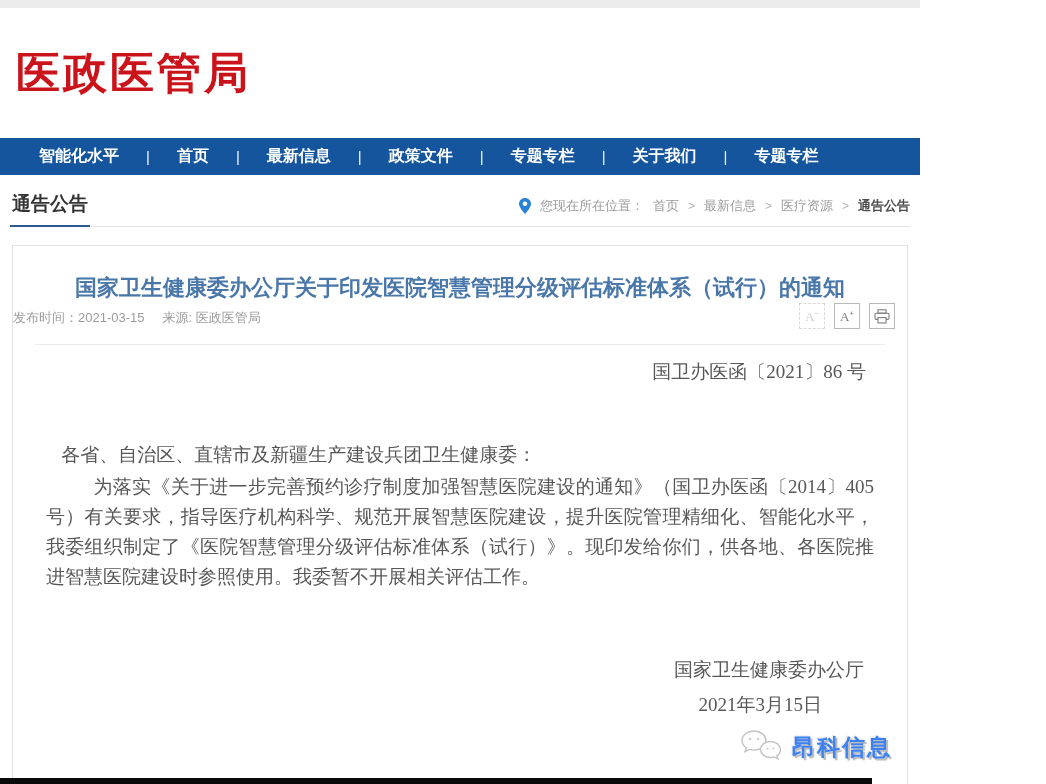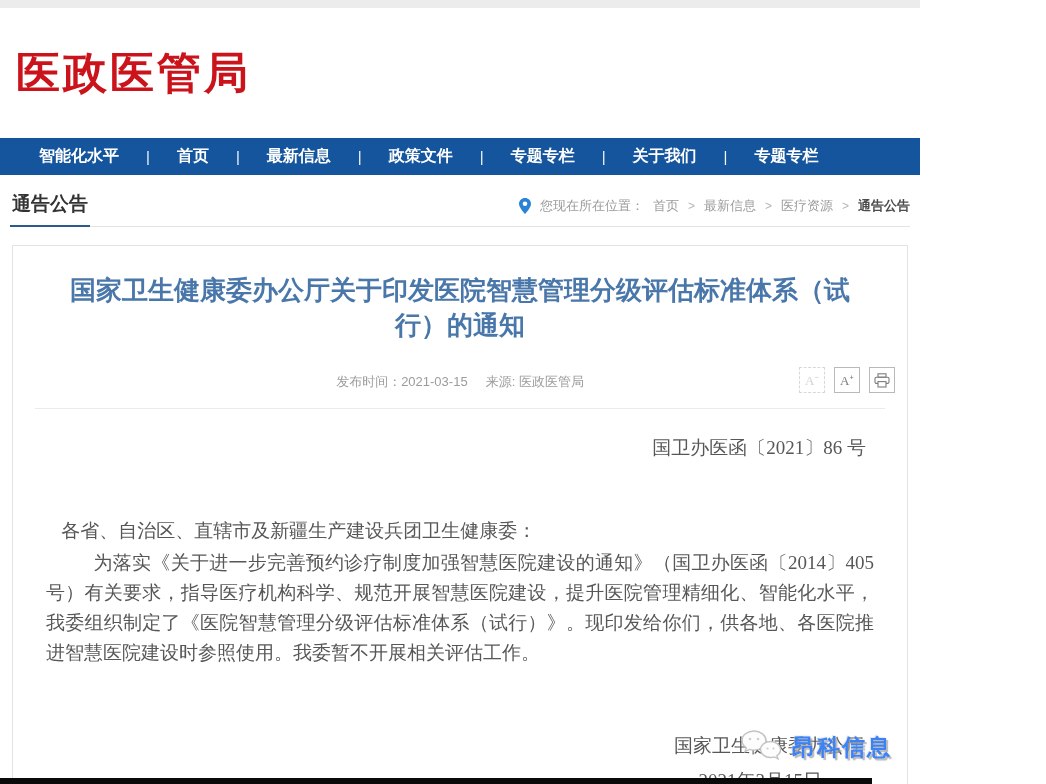--- a/index.html
+++ b/index.html
@@ -33,40 +33,40 @@
   .crumb { cursor:pointer; }
   .crumb-sep { color:#b5b5b5; font-size:12px; }
   .crumb-current { color:#4d4d4d; font-weight:bold; }
   .pin-icon { width:12px; height:16px; display:inline-block; }
   
   .content-box {
     position:absolute; left:12px; right:12px; top:245px; bottom:0;
     border:1px solid #e3e3e3; border-bottom:none; background:#fff;
   }
   .article-title {
-    text-align:center; color:#4a77aa; font-size:26px; font-weight:bold;
+    text-align:center; color:#4a77aa; font-size:22px; font-weight:bold;
     margin-top:27px; padding:0 40px;
   }
-  .meta-row { position:relative; text-align:center; color:#9c9c9c; font-size:13px; margin-top:24px; height:28px; }
+  .meta-row { position:relative; text-align:left; color:#9c9c9c; font-size:13px; height:28px; }
   .meta-row .meta-text { display:inline-block; padding-top:6px; }
   .meta-gap { display:inline-block; width:18px; }
   .tools { position:absolute; right:12px; top:0; display:flex; gap:9px; }
   .tool-btn {
     width:26px; height:26px; border:1px solid #b9b9b9; background:#fff; color:#7d7d7d;
     font-size:13px; display:flex; align-items:center; justify-content:center; cursor:pointer;
     font-family:"Liberation Serif",serif;
   }
   .tool-btn.disabled { border:1px dashed #d8d8d8; color:#d2d2d2; cursor:default; }
   .divider { border-bottom:1px solid #ebebeb; margin:13px 22px 0 22px; }
   
   .doc {
     font-family:"Liberation Serif","DejaVu Serif",serif;
     color:#575757; font-size:19px; line-height:30px; padding:0 33px;
   }
-  .doc-number { text-align:right; margin-top:24px; padding-right:8px; }
+  .doc-number { text-align:right; margin-top:12px; padding-right:8px; }
   .salutation { margin-top:53px; text-indent:0.8em; }
   .paragraph  { margin-top:2px; text-indent:2.5em; text-align:justify; }
   .signature  { text-align:right; margin-top:63px; padding-right:10px; }
   .sign-date  { text-align:right; margin-top:5px; padding-right:52px; }
   
   .watermark {
     position:absolute; right:28px; bottom:18px; display:flex; align-items:center; gap:8px;
   }
   .watermark-text {
     font-size:23px; font-weight:bold; color:#3b82f6;

